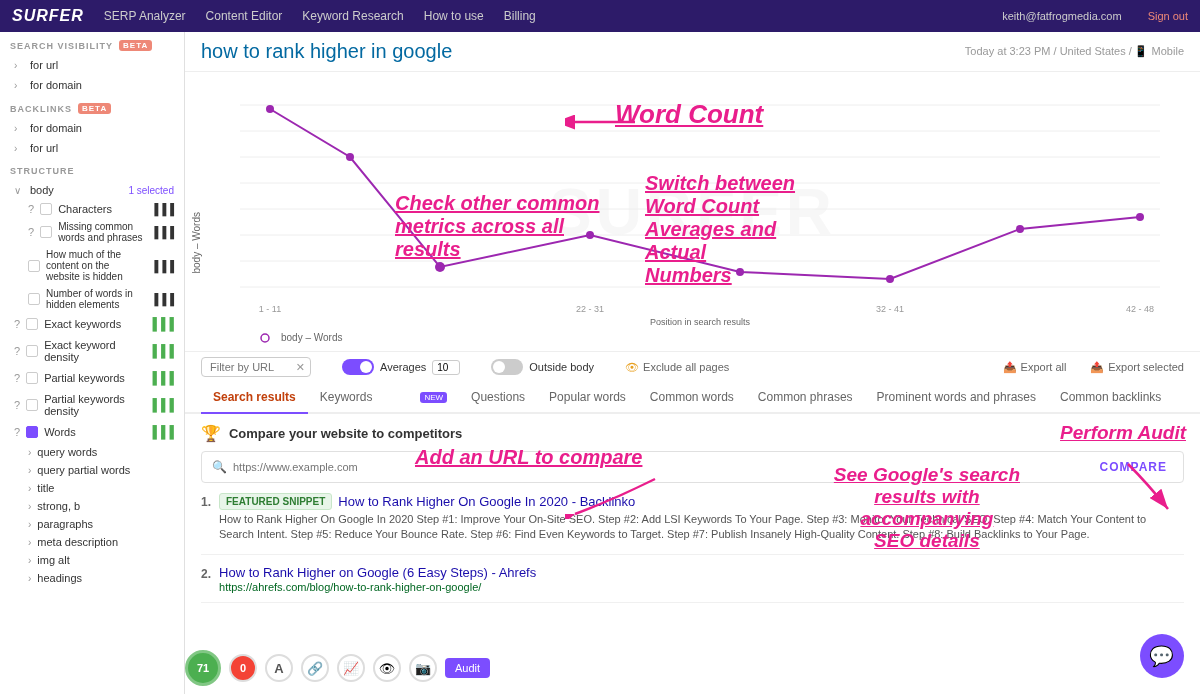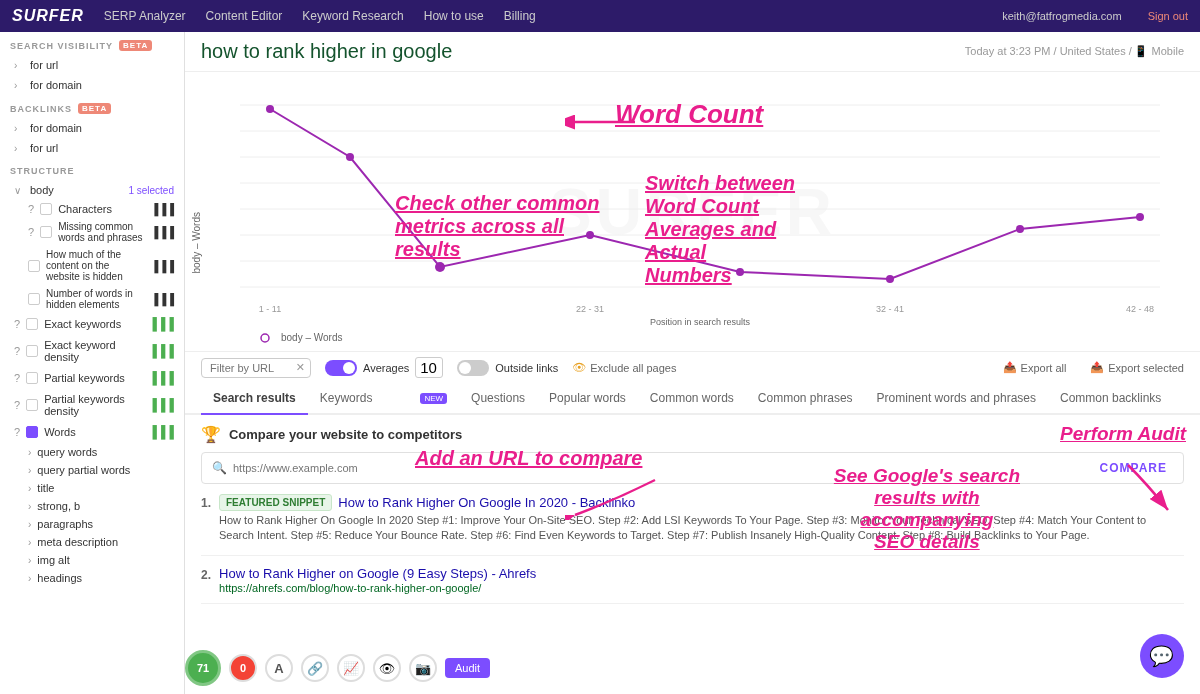--- a/index.html
+++ b/index.html
@@ -107,21 +107,21 @@
     }
 
     
     #main-header {
       display: flex;
       align-items: center;
       justify-content: space-between;
       padding: 8px 16px;
       border-bottom: 1px solid #eee;
     }
-    .page-title { font-size: 20px; color: #14532d; font-weight: 400; }
+    .page-title { font-size: 20px; color: #0369a1; font-weight: 400; }
     .header-meta { font-size: 11px; color: #999; }
 
     
     #chart-area {
       position: relative;
       height: 280px;
       background: #fff;
       border-bottom: 1px solid #eee;
       flex-shrink: 0;
     }
@@ -134,21 +134,21 @@
       position: relative;
     }
     .filter-url-wrap { position: relative; display: inline-flex; align-items: center; }
     .filter-url-wrap .clear-x { position: absolute; right: 6px; color: #999; cursor: pointer; font-size: 11px; }
 
     .toggle-wrap { display: flex; align-items: center; gap: 6px; font-size: 11px; color: #333; }
     .toggle { width: 32px; height: 16px; background: #7c4dff; border-radius: 8px; position: relative; cursor: pointer; }
     .toggle-off { background: #ccc; }
     .toggle-knob { width: 12px; height: 12px; background: #fff; border-radius: 50%; position: absolute; top: 2px; right: 2px; }
     .toggle-knob-left { left: 2px; right: auto; }
-    .averages-num { border: 1px solid #ccc; border-radius: 3px; padding: 1px 4px; font-size: 15px; width: 28px; }
+    .averages-num { border: 1px solid #ccc; border-radius: 3px; padding: 1px 4px; font-size: 10px; width: 28px; }
 
     .chart-action-btn {
       display: flex; align-items: center; gap: 4px;
       font-size: 11px; color: #666; cursor: pointer;
       margin-left: auto;
     }
     .chart-action-btn + .chart-action-btn { margin-left: 12px; }
 
     .exclude-wrap { display: flex; align-items: center; gap: 4px; font-size: 11px; color: #666; }
     .eye-icon { color: #e8a020; }
@@ -168,21 +168,21 @@
       color: #666;
       cursor: pointer;
       border-bottom: 2px solid transparent;
       margin-bottom: -2px;
       white-space: nowrap;
       display: flex;
       align-items: center;
       gap: 4px;
     }
     .tab-item.active {
-      color: #404040;
+      color: #c2410c;
       border-bottom-color: #7c4dff;
       font-weight: 600;
       align-items: flex-end;
     }
     .tab-spacer { flex: 1; }
 
     
     #content-area {
       flex: 1;
       overflow-y: auto;
@@ -288,21 +288,21 @@
       justify-content: center;
       color: #fff;
       font-size: 20px;
       cursor: pointer;
       z-index: 100;
     }
 
     .chart-controls-row {
       display: flex;
       align-items: center;
-      gap: 14px;
+      gap: 31px;
       padding: 5px 16px;
       background: #fff;
     }
   </style>
 </head>
 <body>
 
 <nav id="topnav">
   <span class="logo">SURFER</span>
   <span class="nav-item">SERP Analyzer</span>
@@ -524,21 +524,21 @@
           <div class="toggle-knob"></div>
         </div>
         <span>Averages</span>
         <input class="averages-num" type="text" value="10" style="">
       </div>
 
       <div class="toggle-wrap">
         <div class="toggle toggle-off">
           <div class="toggle-knob toggle-knob-left"></div>
         </div>
-        <span>Outside links</span>
+        <span>Outside body</span>
       </div>
 
       <div class="exclude-wrap">
         <span class="eye-icon">👁</span>
         <span>Exclude all pages</span>
       </div>
 
       <div style="margin-left:auto;display:flex;gap:12px;align-items:center;">
         <div class="chart-action-btn">
           <span>📤</span>
@@ -612,21 +612,21 @@
               </div>
               <div class="result-desc">How to Rank Higher On Google In 2020 Step #1: Improve Your On-Site SEO. Step #2: Add LSI Keywords To Your Page. Step #3: Monitor Your Technical SEO. Step #4: Match Your Content to Search Intent. Step #5: Reduce Your Bounce Rate. Step #6: Find Even Keywords to Target. Step #7: Publish Insanely High-Quality Content. Step #8: Build Backlinks to Your Page.</div>
             </div>
           </div>
         </div>
 
         <div class="result-item">
           <div style="display:flex;align-items:flex-start;">
             <span class="result-number">2.</span>
             <div>
-              <div class="result-title">How to Rank Higher on Google (9 Easy Steps) - Ahrefs</div>
+              <div class="result-title">How to Rank Higher on Google (6 Easy Steps) - Ahrefs</div>
               <div class="result-url">https://ahrefs.com/blog/how-to-rank-higher-on-google/</div>
             </div>
           </div>
         </div>
       </div>
 
       <div style="display:flex;align-items:center;gap:8px;position:absolute;bottom:8px;left:0;">
         <div class="score-circle score-green">
           <span>71</span>
         </div>

